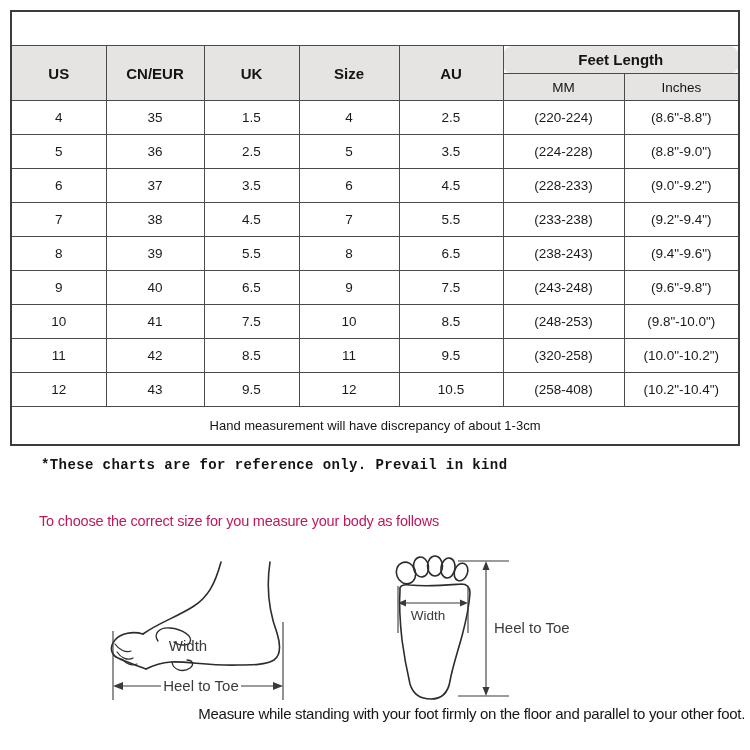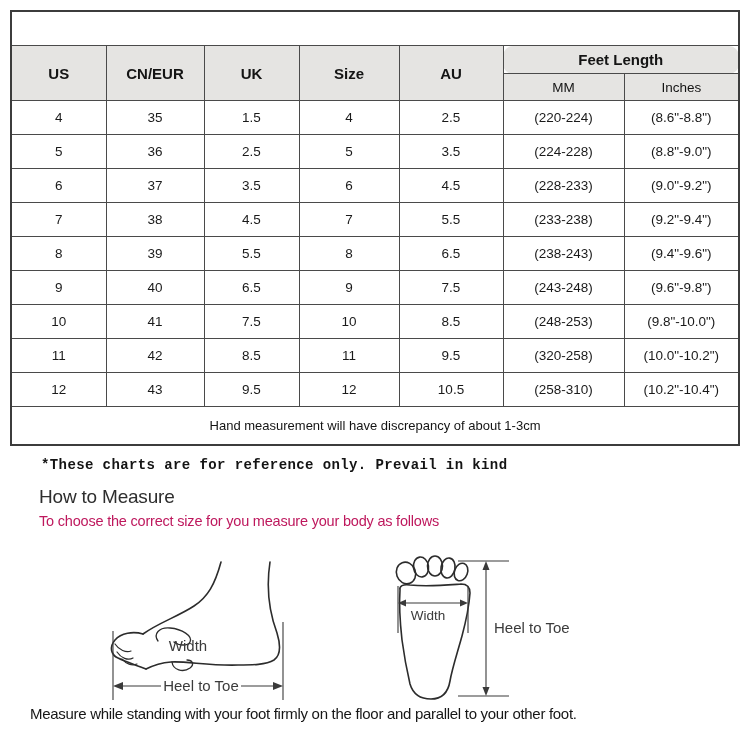--- a/index.html
+++ b/index.html
@@ -117,21 +117,21 @@
   }
   .lbl-15 { font-size: 15px; }
   .lbl-13 { font-size: 13.5px; }
 
   
   .caption {
     position: absolute;
     left: 30px;
     top: 705px;
     width: 715px;
-    text-align: left;
+    text-align: right;
     font-size: 15px;
     letter-spacing: -0.3px;
     color: #161616;
   }
 </style>
 </head>
 <body>
 
 <div class="page">
 
@@ -233,33 +233,32 @@
         <td>9.5</td>
         <td>(320-258)</td>
         <td>(10.0"-10.2")</td>
       </tr>
       <tr class="data-row">
         <td>12</td>
         <td>43</td>
         <td>9.5</td>
         <td>12</td>
         <td>10.5</td>
-        <td>(258-310)</td>
+        <td>(258-408)</td>
         <td>(10.2"-10.4")</td>
       </tr>
 
       <tr class="note-row">
         <td colspan="7">Hand measurement will have discrepancy of about 1-3cm</td>
       </tr>
     </tbody>
   </table>
 
   <div class="ref-note">*These charts are for reference only. Prevail in kind</div>
 
-  <div class="htm-heading">How to Measure</div>
   <div class="htm-sub">To choose the correct size for you measure your body as follows</div>
 
   <svg class="diagrams" viewBox="0 538 750 170">
 
     <g>
 
       <path class="outline" d="M 221 562 C 215 584 208 597 194 606 C 179 616 158 623 143 634"></path>
 
       <path class="outline" d="M 270 562 C 266 588 270 614 277 633 C 281 646 281 655 274 660 C 266 665 252 665 238 665 C 210 666 186 661 171 662 C 159 663 152 666 146 669"></path>
 

